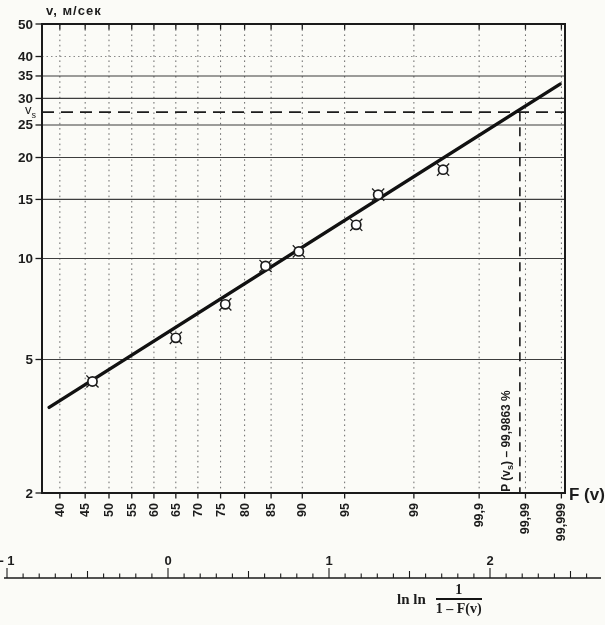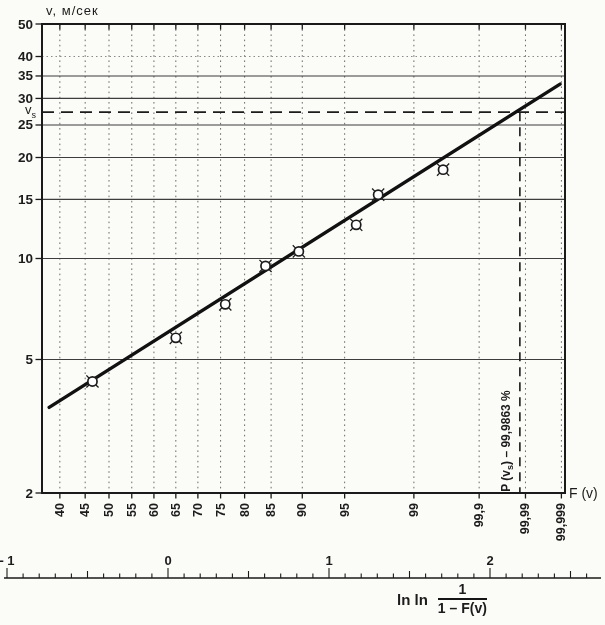--- a/index.html
+++ b/index.html
@@ -4,32 +4,32 @@
 <style>
   html,body{margin:0;padding:0}
   body{
     width:605px;height:625px;position:relative;overflow:hidden;
     background:#fbfbf7;
     font-family:"Liberation Sans", sans-serif;
     color:#1c1c1c;
   }
   .abs{position:absolute}
   #plot{position:absolute;left:0;top:0}
-  .y-title{left:46px;top:3px;font-size:13px;font-weight:normal;letter-spacing:1px}
+  .y-title{left:46px;top:3px;font-size:13px;font-weight:bold;letter-spacing:1px}
   .vs-tick{left:25px;top:102px;font-size:13px;font-weight:normal}
   .vs-tick sub,.annotation sub{font-size:9px}
-  .fv-label{left:569px;top:485px;font-size:14px;font-weight:normal;white-space:nowrap}
+  .fv-label{left:569px;top:485px;font-size:17px;font-weight:bold;white-space:nowrap}
   .annotation{
     left:446px;top:433px;width:120px;height:16px;line-height:16px;
     transform:rotate(-90deg);
     font-size:12px;font-weight:bold;text-align:center;white-space:nowrap;
   }
   .formula{
     left:397px;top:582px;display:flex;align-items:center;gap:10px;
-    font-weight:bold;font-size:15px;
+    font-weight:bold;font-size:15px;font-family:Liberation Serif, serif;
   }
   .frac{display:inline-flex;flex-direction:column;text-align:center;font-size:14px;line-height:15px}
   .frac .num{border-bottom:2px solid #151515;padding:0 13px 1px}
   .frac .den{padding-top:1px}
 </style>
 </head>
 <body>
 
 <svg id="plot" width="605" height="625">
     <line x1="59.85195427316836" y1="24" x2="59.85195427316836" y2="493" stroke="#6b6b6b" stroke-width="1" stroke-dasharray="1.6 3.6"></line>

